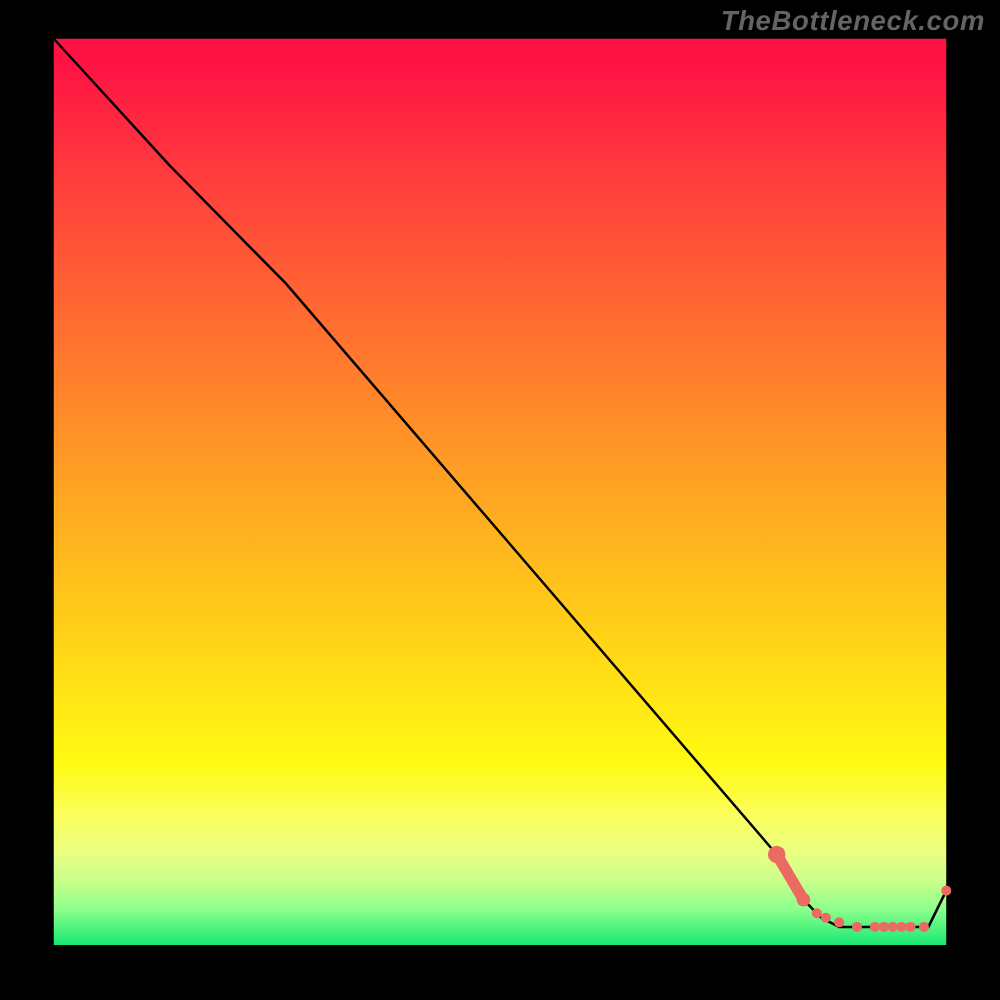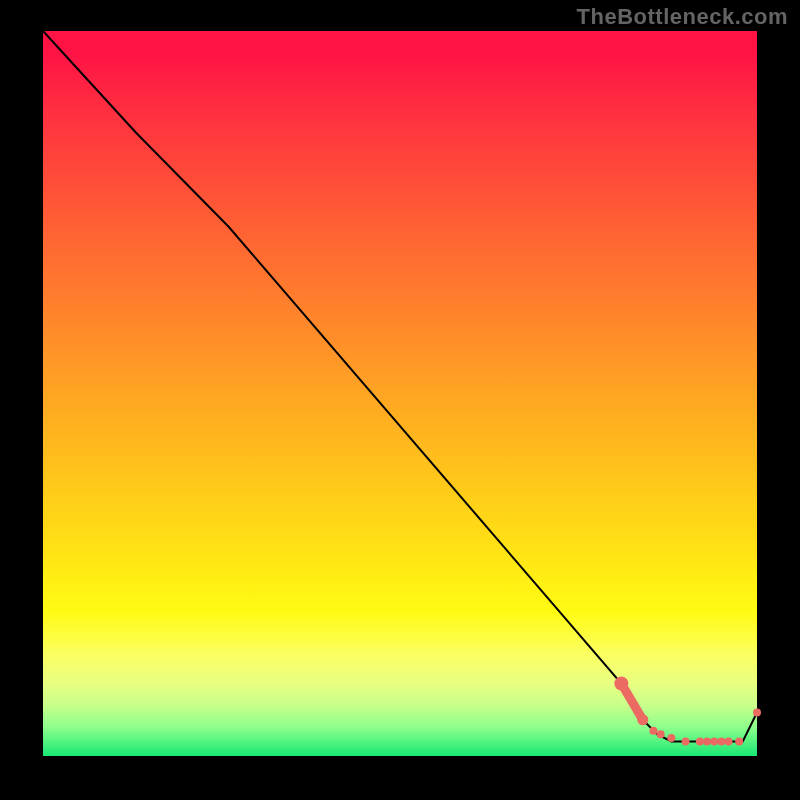--- a/index.html
+++ b/index.html
@@ -9,20 +9,21 @@
     height: 800px;
     background: #000;
     font-family: Arial, Helvetica, sans-serif;
     overflow: hidden;
   }
   .frame {
     position: relative;
     width: 800px;
     height: 716px;
     background: #000;
+    font-style: italic;
   }
   .watermark {
     position: absolute;
     top: 4px;
     right: 12px;
     font-size: 22px;
     font-weight: 600;
     color: #646464;
     letter-spacing: 0.5px;
     z-index: 5;

